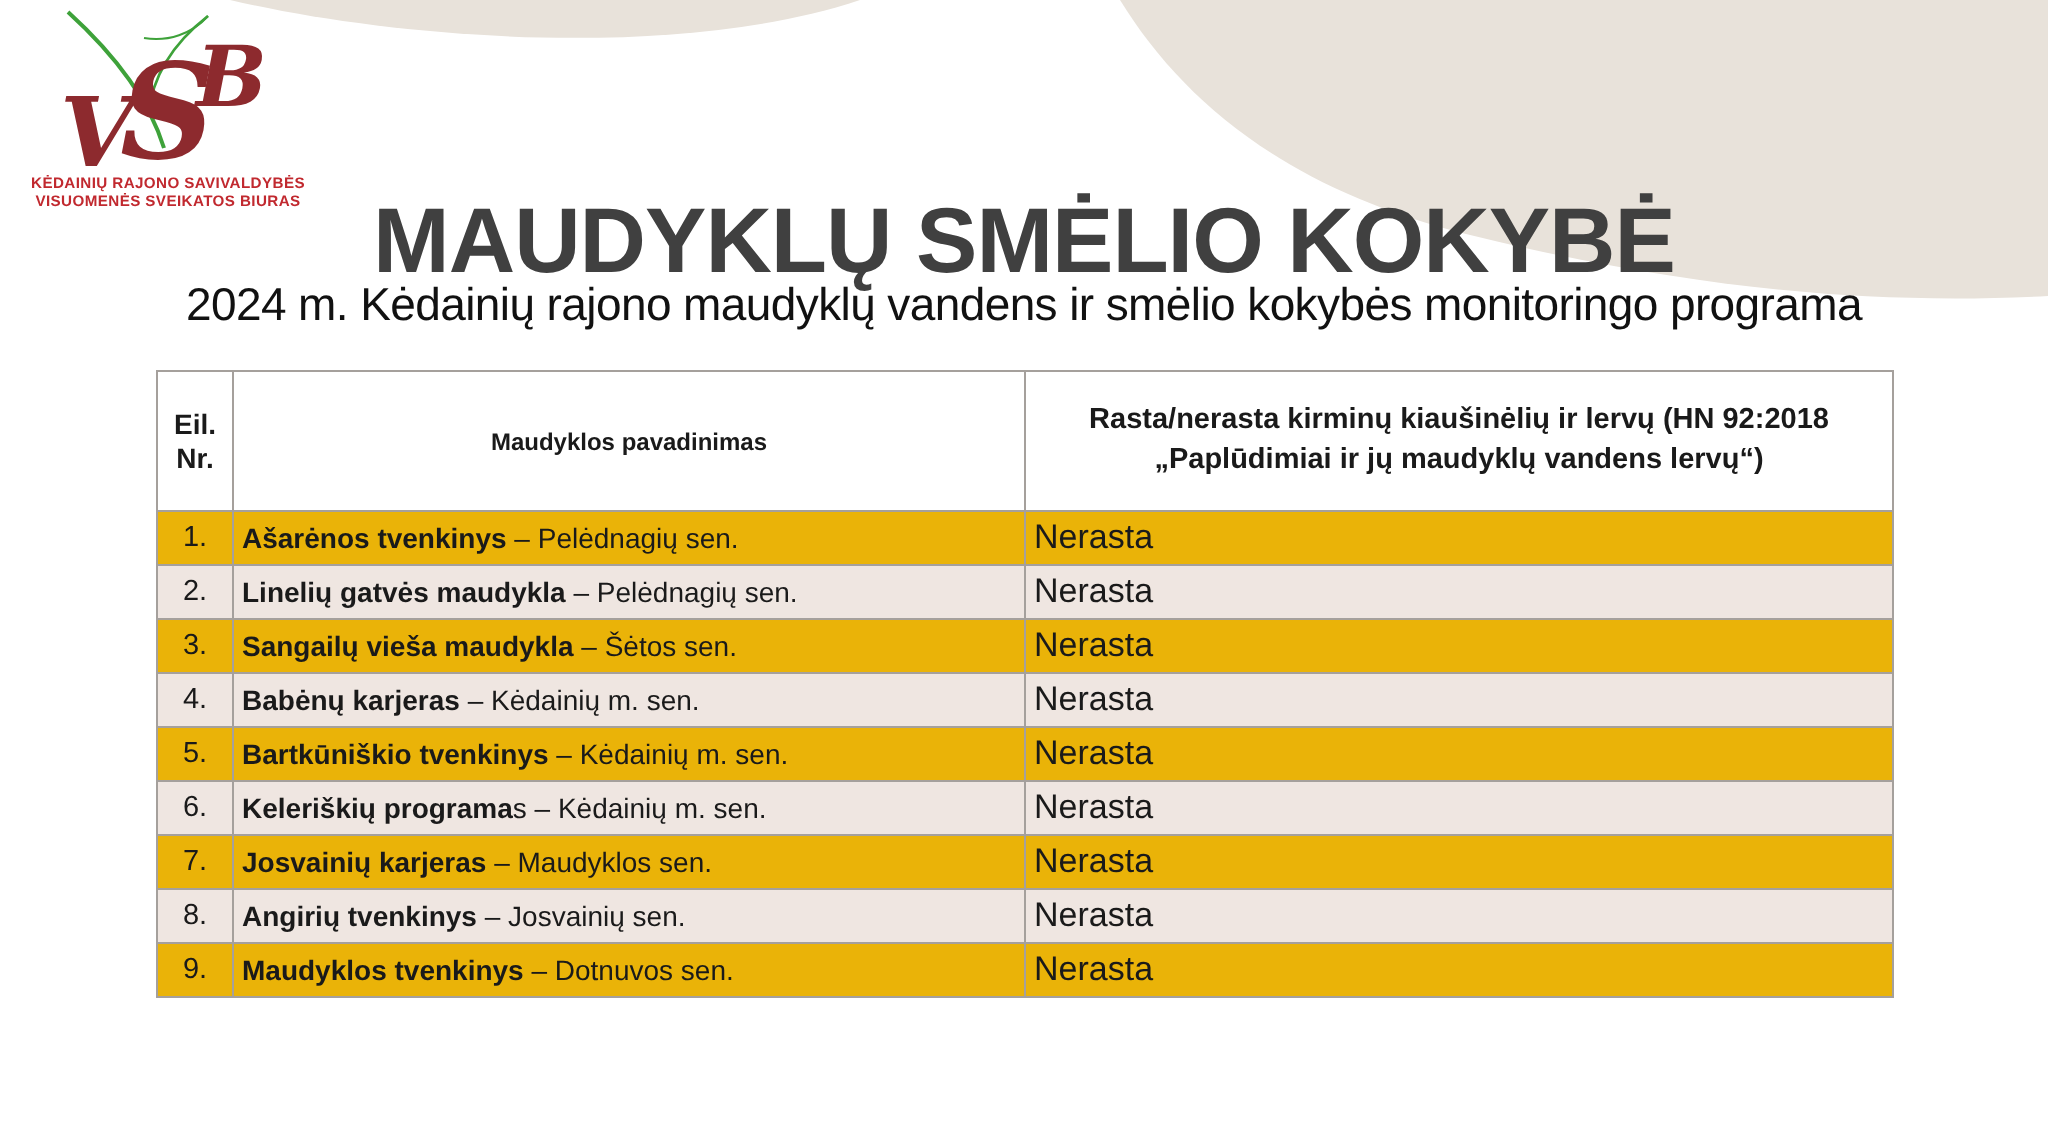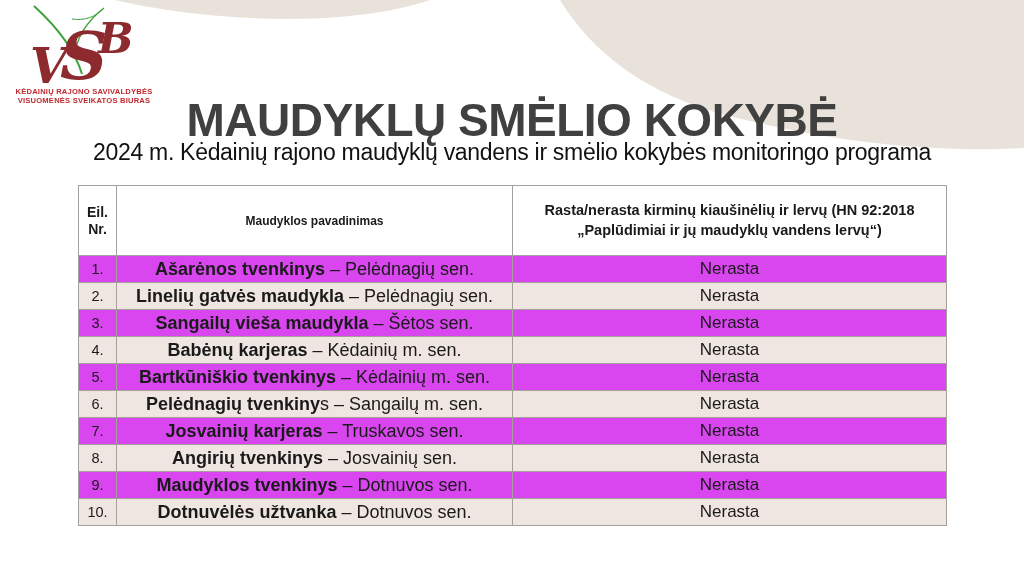--- a/index.html
+++ b/index.html
@@ -21,41 +21,41 @@
   }
   .page-subtitle{
     position:absolute;left:0;top:139px;width:1024px;
     text-align:center;
     font-size:23px;font-weight:400;letter-spacing:-0.3px;
     color:#111;z-index:2;
   }
   .data-table{
     position:absolute;left:78px;top:185px;width:868px;z-index:2;
     border-collapse:collapse;table-layout:fixed;
-    background:#d946ef;
+    background:#eab308;
     border:1px solid var(--border-outer,#8f8a86);
   }
   .data-table col.c1{width:38px;}
   .data-table col.c2{width:396px;}
   .data-table col.c3{width:434px;}
   .data-table th,.data-table td{
     border:1px solid var(--border-inner,#a5a09c);
     padding:0 4px;box-sizing:border-box;
     vertical-align:middle;
   }
   .data-table thead th{height:70px;font-weight:700;text-align:center;background:#fff;}
   .th-nr{font-size:14px;line-height:1.2;}
   .th-name{font-size:12px;}
   .th-result{font-size:14.5px;background:var(--alt-color,#efe6e1);line-height:1.35;margin-left:15px;}
   .data-table tbody tr{height:27px;}
   .data-table tbody tr.alt td{background:var(--alt-color,#efe6e1);}
   .cell-nr{font-size:14.5px;text-align:center;}
-  .cell-name{font-size:18px;text-align:center;padding-left:8px;white-space:nowrap;}
+  .cell-name{font-size:14px;text-align:left;padding-left:8px;white-space:nowrap;}
   .cell-name b{font-weight:700;}
-  .cell-result{font-size:17px;text-align:center;}
+  .cell-result{font-size:17px;text-align:left;}
 </style>
 </head>
 <body>
 
 <div class="page">
 
   <svg class="bg-decor" viewBox="0 0 1024 572" xmlns="http://www.w3.org/2000/svg" aria-hidden="true">
     <path id="blob-big" fill="#e8e2da" d="M 560,0 L 1024,0 L 1024,148 C 930,153 838,143 733,117 C 645,95 592,52 560,0 Z"></path>
     <path id="blob-wedge" fill="#e8e2da" d="M 115,0 L 430,0 C 340,30 200,20 115,0 Z"></path>
   </svg>
@@ -124,43 +124,38 @@
     </tr>
 
     <tr>
       <td class="cell-nr">5.</td>
       <td class="cell-name"><b>Bartkūniškio tvenkinys</b><span> – Kėdainių m. sen.</span></td>
       <td class="cell-result">Nerasta</td>
     </tr>
 
     <tr class="alt">
       <td class="cell-nr">6.</td>
-      <td class="cell-name"><b>Pelėdnagių tvenkiny</b><span>s – Sangailų m. sen.</span></td>
+      <td class="cell-name"><b>Keleriškių programa</b><span>s – Kėdainių m. sen.</span></td>
       <td class="cell-result">Nerasta</td>
     </tr>
 
     <tr>
       <td class="cell-nr">7.</td>
-      <td class="cell-name"><b>Josvainių karjeras</b><span> – Truskavos sen.</span></td>
+      <td class="cell-name"><b>Josvainių karjeras</b><span> – Maudyklos sen.</span></td>
       <td class="cell-result">Nerasta</td>
     </tr>
 
     <tr class="alt">
       <td class="cell-nr">8.</td>
       <td class="cell-name"><b>Angirių tvenkinys</b><span> – Josvainių sen.</span></td>
       <td class="cell-result">Nerasta</td>
     </tr>
 
     <tr>
       <td class="cell-nr">9.</td>
       <td class="cell-name"><b>Maudyklos tvenkinys</b><span> – Dotnuvos sen.</span></td>
       <td class="cell-result">Nerasta</td>
     </tr>
 
-    <tr class="alt">
-      <td class="cell-nr">10.</td>
-      <td class="cell-name"><b>Dotnuvėlės užtvanka</b><span> – Dotnuvos sen.</span></td>
-      <td class="cell-result">Nerasta</td>
-    </tr>
   </tbody>
   </table>
 
 </div>
 
 </body></html>

